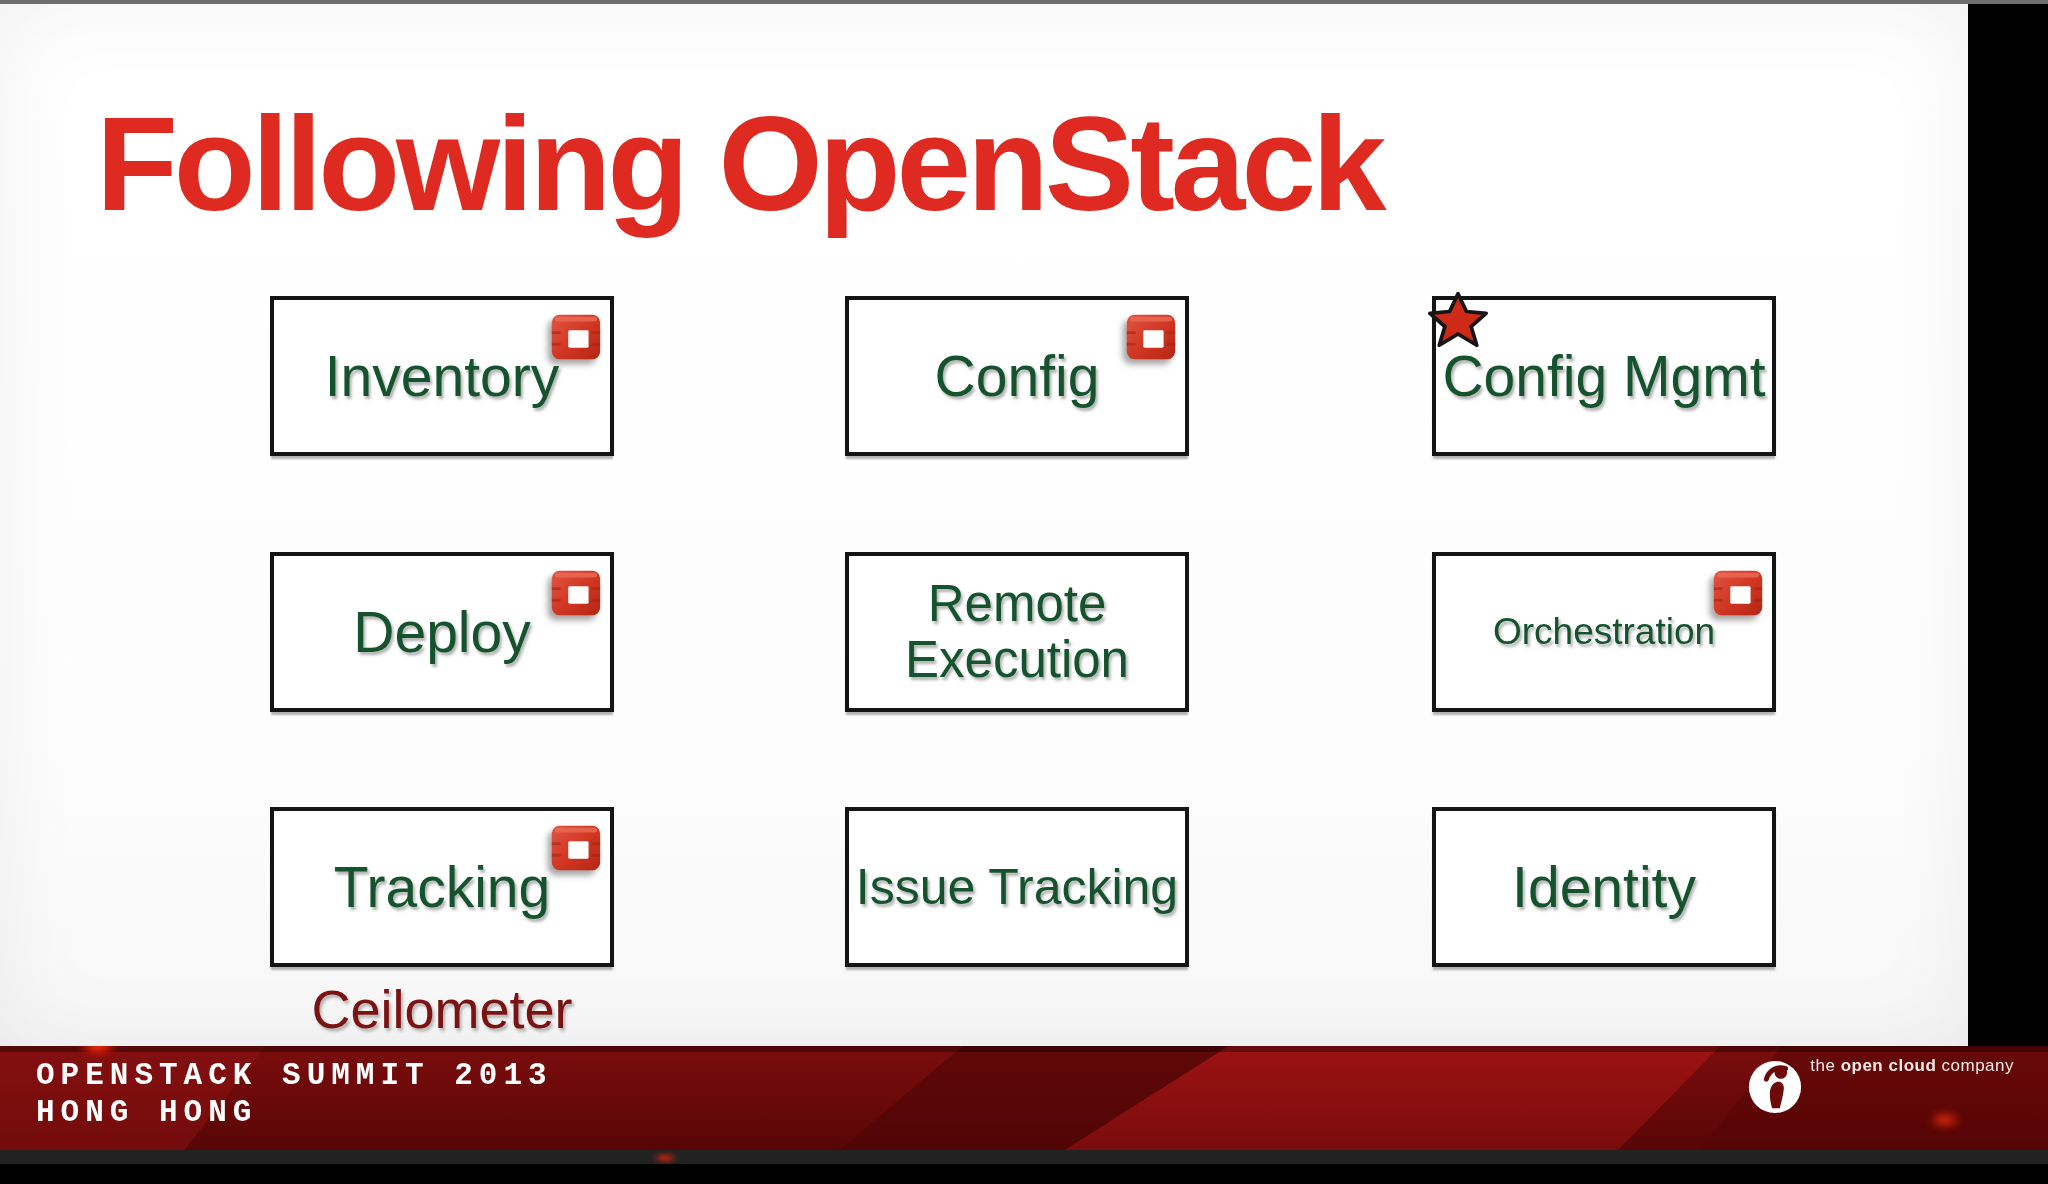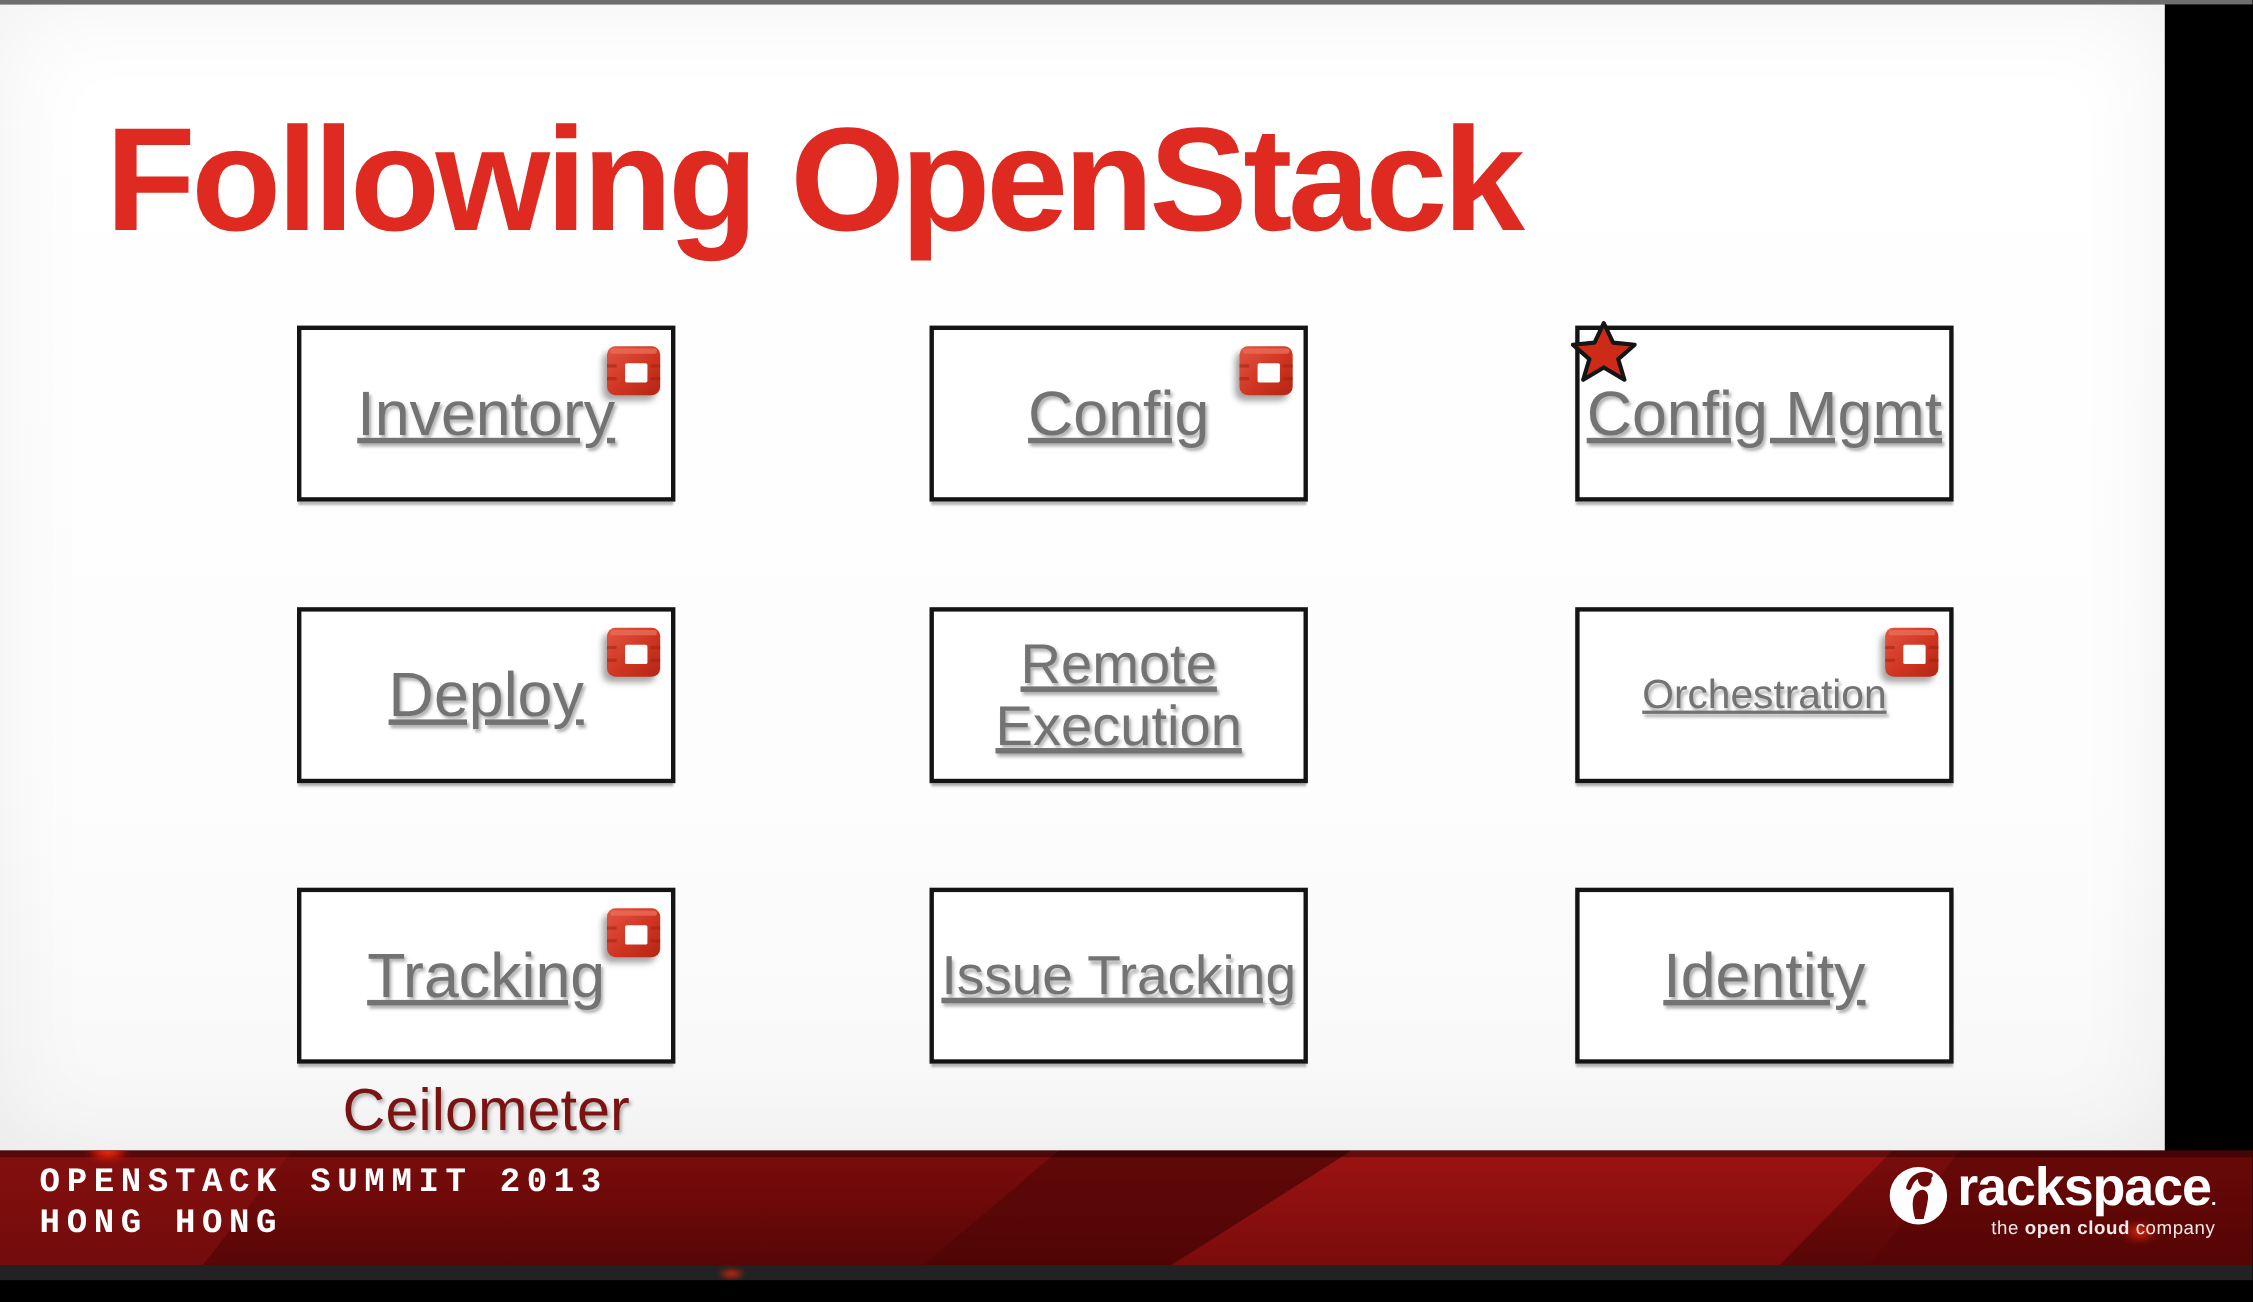--- a/index.html
+++ b/index.html
@@ -23,23 +23,22 @@
   
   .cell{
     position:absolute;width:344px;height:160px;
     background:#fff;border:4px solid #141414;box-sizing:border-box;
     display:flex;align-items:center;justify-content:center;
     box-shadow:0 4px 2px -1px rgba(40,40,40,0.35);
   }
   .c-l0{left:270px;} .c-l1{left:845px;} .c-l2{left:1432px;}
   .c-t0{top:292px;}  .c-t1{top:548px;}  .c-t2{top:803px;}
   .cell .label{
-    color:#737373;font-size:57px;line-height:1.1;text-align:center;
+    color:#14532d;font-size:57px;line-height:1.1;text-align:center;
     text-shadow:2px 3px 3px rgba(80,80,80,0.45);
-    text-decoration:underline;
   }
   .cell.small .label{font-size:37px;}
   .cell.mid   .label{font-size:50px;}
   .cell.wrap  .label{font-size:51px;padding:0 42px;}
   .cube-icon{position:absolute;top:8px;right:5px;width:58px;height:58px;
     filter:drop-shadow(-4px 5px 3px rgba(90,90,90,0.55));}
   .star-icon{position:absolute;top:-10px;left:-8px;width:60px;height:58px;}
   .caption{
     position:absolute;left:270px;top:974px;width:344px;text-align:center;
     color:#7b1313;font-size:54px;text-shadow:2px 3px 3px rgba(80,80,80,0.4);
@@ -171,21 +170,20 @@
     </div>
 
     <div class="brand">
       <svg class="rs-mark" viewBox="0 0 60 60">
         <circle cx="30" cy="30" r="27" fill="#ffffff"></circle>
         <circle cx="36" cy="15" r="6.5" fill="#6d0909"></circle>
         <path d="M27 52 C23 38 24 28 31 25 C36 23 40 27 39 33 C38 41 36 47 35 52 Z" fill="#6d0909"></path>
         <path d="M21 22 C24 12 33 8 41 11" stroke="#6d0909" stroke-width="5" fill="none" stroke-linecap="round"></path>
       </svg>
       <div class="brand-text">
-        <div class="wordmark"><span>rackspace</span><span class="tm">.</span></div>
         <div class="tagline"><span>the </span><b>open cloud</b><span> company</span></div>
       </div>
     </div>
   </div>
 
   <div class="substrip">
     <div class="glow3"></div>
   </div>
   <div class="blackbar"></div>
 </div>

